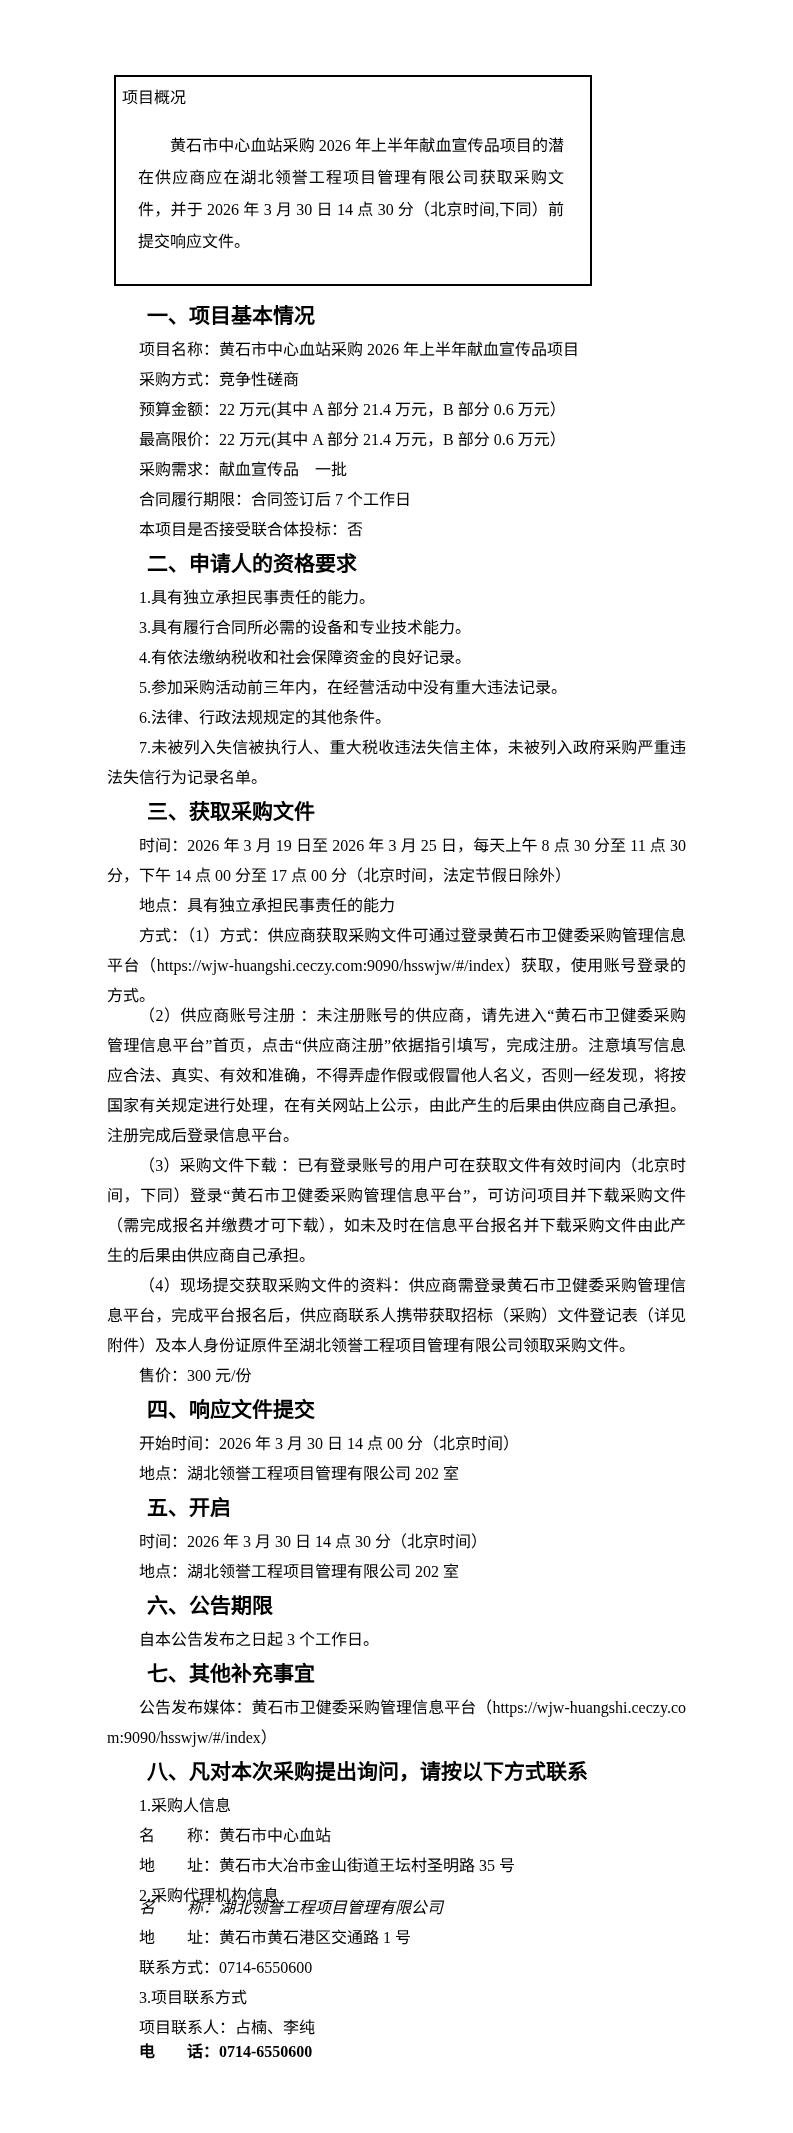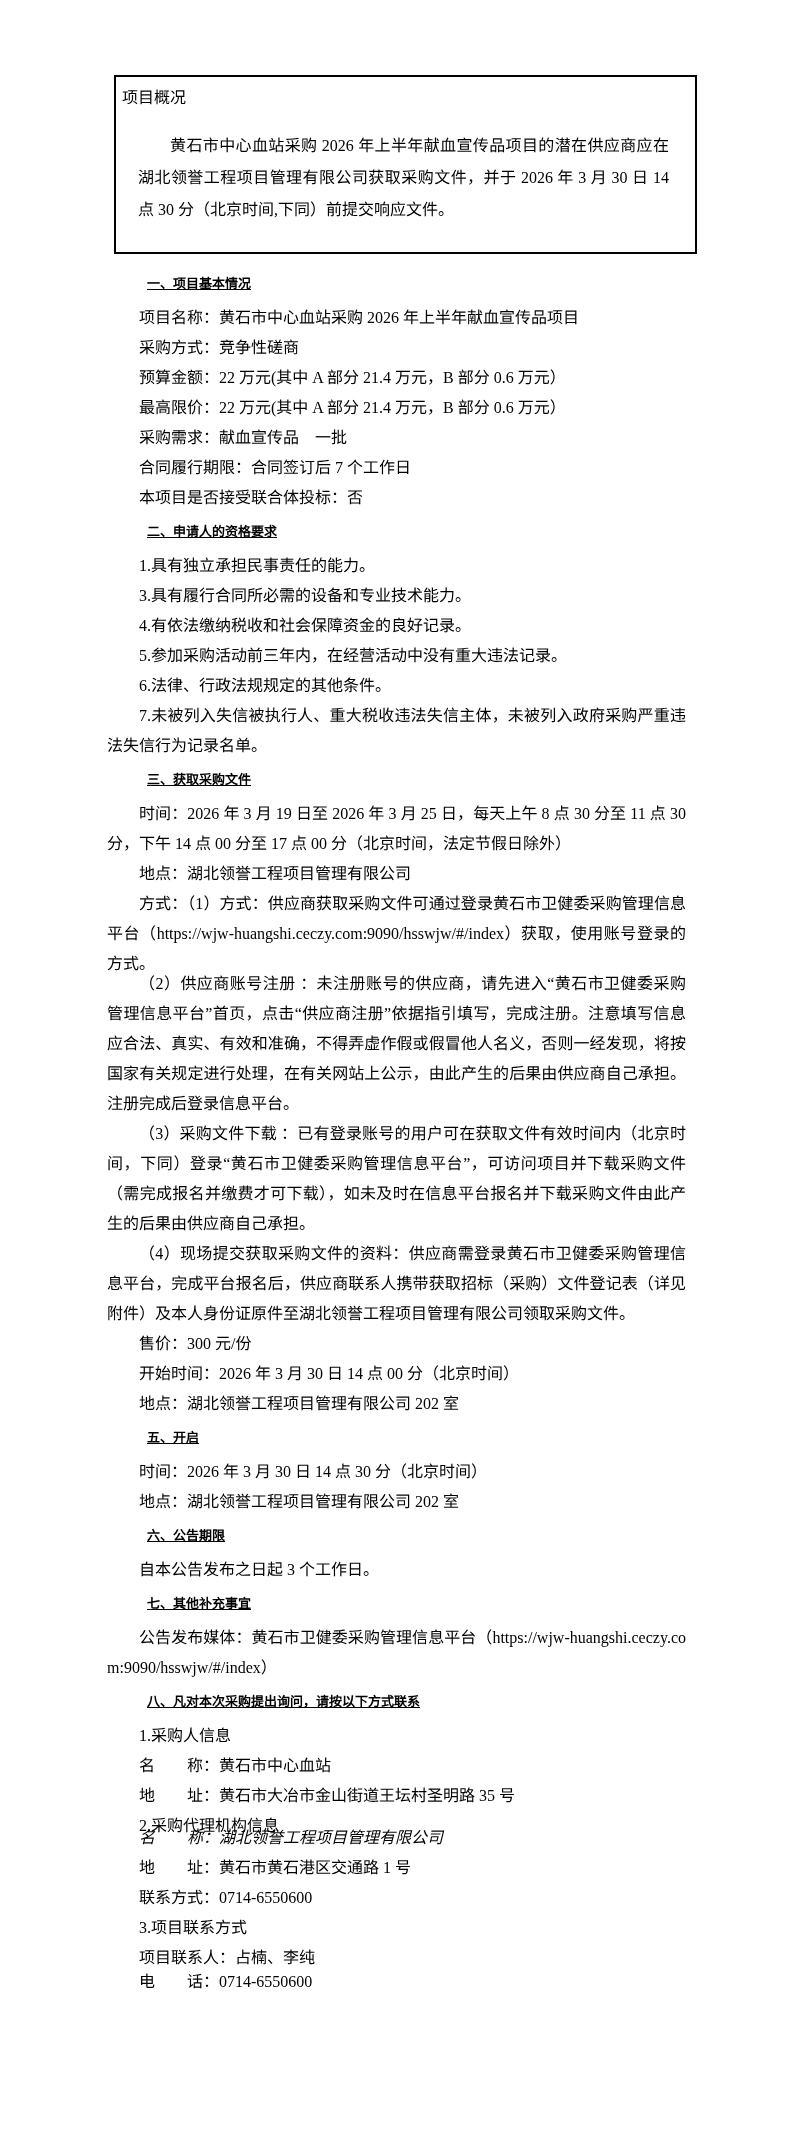--- a/index.html
+++ b/index.html
@@ -14,57 +14,56 @@
     margin: 0 auto;
     background: #ffffff;
     color: #000000;
     font-family: "Liberation Serif", "DejaVu Serif", serif;
     font-size: 16px;
     overflow: hidden;
   }
   .overview-box {
     box-sizing: border-box;
     margin: 75px 0 0 114px;
-    width: 583px;
+    width: 478px;
     border: 2px solid #000000;
     padding: 5px 10px 10px 6px;
   }
   .overview-title {
     line-height: 32px;
     margin: 0;
   }
   .overview-body {
     line-height: 32px;
     margin: 16px;
     text-indent: 32px;
     text-align: justify;
   }
   .content {
     margin: 14px 107px 0 107px;
   }
   .h {
     font-weight: 700;
-    font-size: 13px;
+    font-size: 21px;
     line-height: 32px;
     margin: 3px 0 3px;
     text-indent: 40px;
-    text-decoration: underline;
   }
   .p {
     margin: 0;
     line-height: 30px;
     text-indent: 32px;
     text-align: justify;
   }
   .p.url {
     word-break: break-all;
   }
   .p.pull-up   { margin-top: -10px; }
   .p.pull-big  { margin-top: -18px; font-style: italic; }
-  .p.pull-sm   { margin-top: -6px; }
+  .p.pull-sm   { margin-top: -6px; font-weight: bold; }
 </style>
 </head>
 <body>
 
 <div class="page">
 
   <div class="overview-box">
     <p class="overview-title">项目概况</p>
     <p class="overview-body">黄石市中心血站采购 2026 年上半年献血宣传品项目的潜在供应商应在湖北领誉工程项目管理有限公司获取采购文件，并于 2026 年 3 月 30 日 14 点 30 分（北京时间,下同）前提交响应文件。</p>
   </div>
@@ -83,27 +82,28 @@
     <p class="h">二、申请人的资格要求</p>
     <p class="p">1.具有独立承担民事责任的能力。</p>
     <p class="p">3.具有履行合同所必需的设备和专业技术能力。</p>
     <p class="p">4.有依法缴纳税收和社会保障资金的良好记录。</p>
     <p class="p">5.参加采购活动前三年内，在经营活动中没有重大违法记录。</p>
     <p class="p">6.法律、行政法规规定的其他条件。</p>
     <p class="p">7.未被列入失信被执行人、重大税收违法失信主体，未被列入政府采购严重违法失信行为记录名单。</p>
 
     <p class="h">三、获取采购文件</p>
     <p class="p">时间：2026 年 3 月 19 日至 2026 年 3 月 25 日，每天上午 8 点 30 分至 11 点 30 分，下午 14 点 00 分至 17 点 00 分（北京时间，法定节假日除外）</p>
-    <p class="p">地点：湖北领誉工程项目管理有限公司</p>
+    <p class="p">地点：具有独立承担民事责任的能力</p>
     <p class="p url">方式：（1）方式：供应商获取采购文件可通过登录黄石市卫健委采购管理信息平台（https://wjw-huangshi.ceczy.com:9090/hsswjw/#/index）获取，使用账号登录的方式。</p>
     <p class="p pull-up">（2）供应商账号注册 ：未注册账号的供应商，请先进入“黄石市卫健委采购管理信息平台”首页，点击“供应商注册”依据指引填写，完成注册。注意填写信息应合法、真实、有效和准确，不得弄虚作假或假冒他人名义，否则一经发现，将按国家有关规定进行处理，在有关网站上公示，由此产生的后果由供应商自己承担。注册完成后登录信息平台。</p>
     <p class="p">（3）采购文件下载 ：已有登录账号的用户可在获取文件有效时间内（北京时间，下同）登录“黄石市卫健委采购管理信息平台”，可访问项目并下载采购文件（需完成报名并缴费才可下载），如未及时在信息平台报名并下载采购文件由此产生的后果由供应商自己承担。</p>
     <p class="p">（4）现场提交获取采购文件的资料：供应商需登录黄石市卫健委采购管理信息平台，完成平台报名后，供应商联系人携带获取招标（采购）文件登记表（详见附件）及本人身份证原件至湖北领誉工程项目管理有限公司领取采购文件。</p>
     <p class="p">售价：300 元/份</p>
 
+    <p class="h">四、响应文件提交</p>
     <p class="p">开始时间：2026 年 3 月 30 日 14 点 00 分（北京时间）</p>
     <p class="p">地点：湖北领誉工程项目管理有限公司 202 室</p>
 
     <p class="h">五、开启</p>
     <p class="p">时间：2026 年 3 月 30 日 14 点 30 分（北京时间）</p>
     <p class="p">地点：湖北领誉工程项目管理有限公司 202 室</p>
 
     <p class="h">六、公告期限</p>
     <p class="p">自本公告发布之日起 3 个工作日。</p>
 

